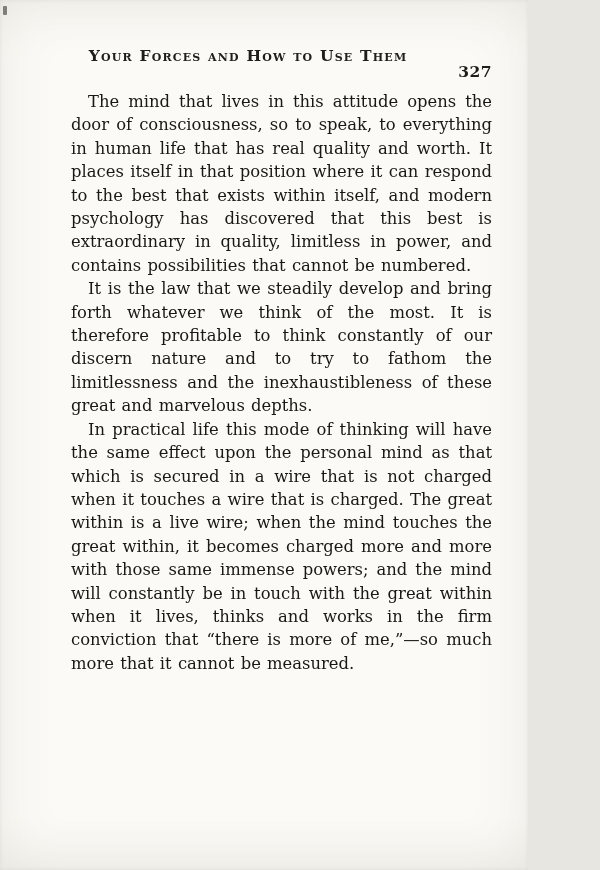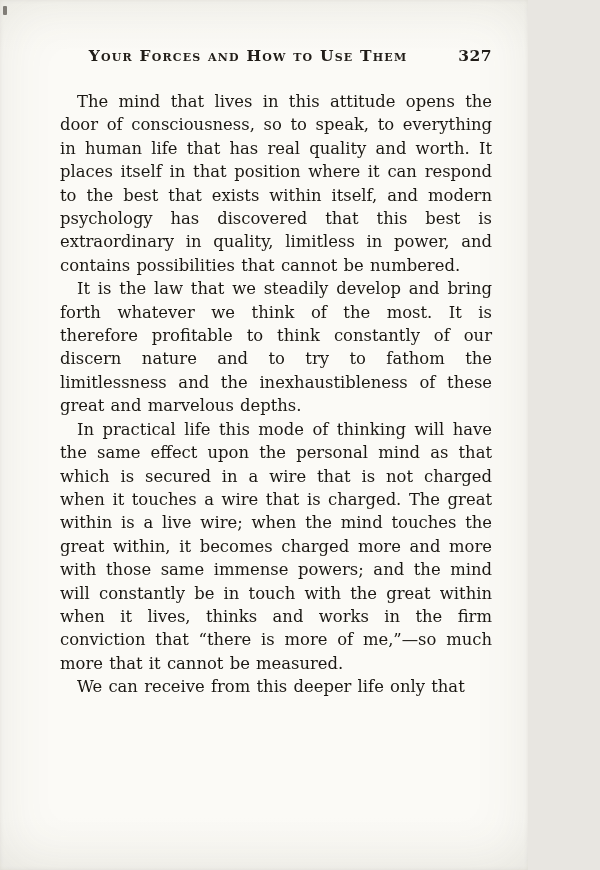--- a/index.html
+++ b/index.html
@@ -33,27 +33,28 @@
     font-weight: 700;
     font-size: 15.5px;
     letter-spacing: 1.2px;
     color: #211d18;
     white-space: nowrap;
     padding-right: 56px; 
   }
   .running-head .page-number {
     position: absolute;
     right: 0;
-    top: 0;
+    top: 16px;
     font-variant: normal;
     letter-spacing: 0.5px;
     font-weight: 700;
   }
   .body-text {
     margin-top: 25px;
+    margin-left: 11px;
   }
   .body-text p {
     margin: 0;
     text-align: justify;
     text-indent: 17px;
     font-size: 16.4px;
     line-height: 23.4px;
     word-spacing: 1px;
     color: #1b1813;
   }
@@ -78,17 +79,16 @@
 
     <div class="running-head">
       <span>Your Forces and How to Use Them</span>
       <span class="page-number">327</span>
     </div>
 
     <div class="body-text">
       <p>The mind that lives in this attitude opens the door of consciousness, so to speak, to everything in human life that has real quality and worth.  It places itself in that position where it can respond to the best that exists within itself, and modern psychology has discovered that this best is extraordinary in quality, limitless in power, and contains possibilities that cannot be numbered.</p>
       <p>It is the law that we steadily develop and bring forth whatever we think of the most.  It is therefore profitable to think constantly of our discern nature and to try to fathom the limitlessness and the inexhaustibleness of these great and marvelous depths.</p>
       <p>In practical life this mode of thinking will have the same effect upon the personal mind as that which is secured in a wire that is not charged when it touches a wire that is charged.  The great within is a live wire; when the mind touches the great within, it becomes charged more and more with those same immense powers; and the mind will constantly be in touch with the great within when it lives, thinks and works in the firm conviction that “there is more of me,”—so much more that it cannot be measured.</p>
-      <p>We can receive from this deeper life only that</p>
     </div>
 
   </div>
 </div>
 
 </body></html>

